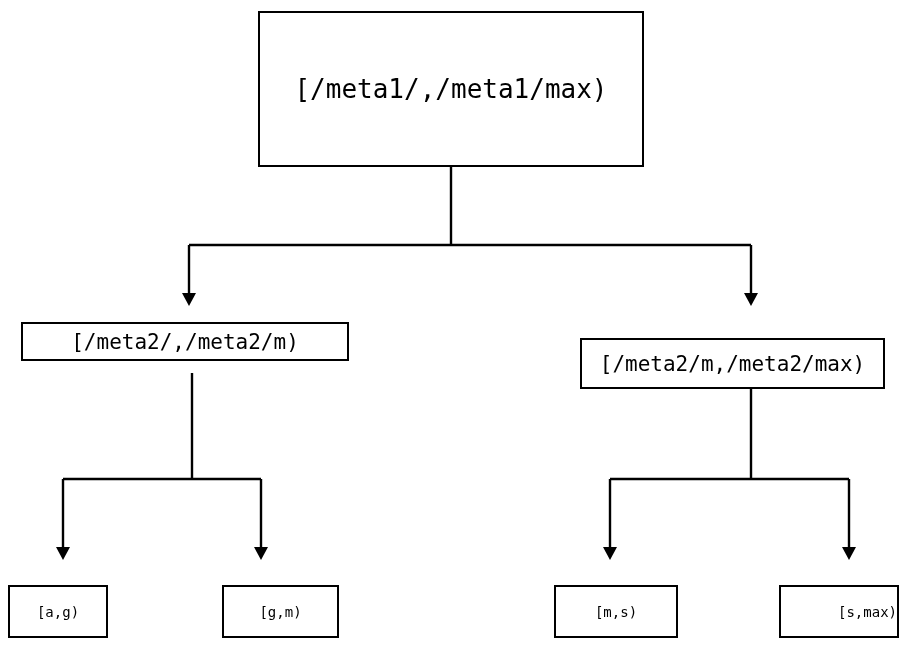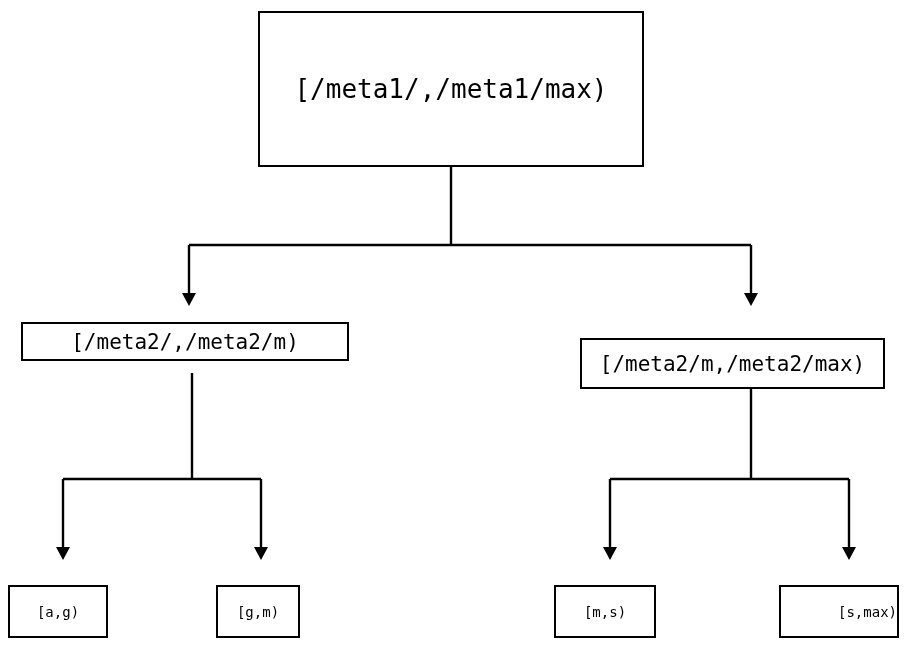--- a/index.html
+++ b/index.html
@@ -56,22 +56,22 @@
     height: 51px;
     font-size: 21px;
     margin-top: 16px;
   }
   .leaf-box {
     top: 585px;
     height: 53px;
     font-size: 14px;
   }
   #node-leaf-ag   { left: 8px;   width: 100px; }
-  #node-leaf-gm   { left: 216px; width: 84px; }
-  #node-leaf-ms   { left: 554px; width: 102px; }
+  #node-leaf-gm   { left: 222px; width: 117px; }
+  #node-leaf-ms   { left: 554px; width: 124px; }
   #node-leaf-smax { left: 779px; width: 120px; justify-content: flex-end; }
 
   .edge-svg {
     position: absolute;
     left: 0;
     top: 0;
     width: 912px;
     height: 652px;
     pointer-events: none;
   }

